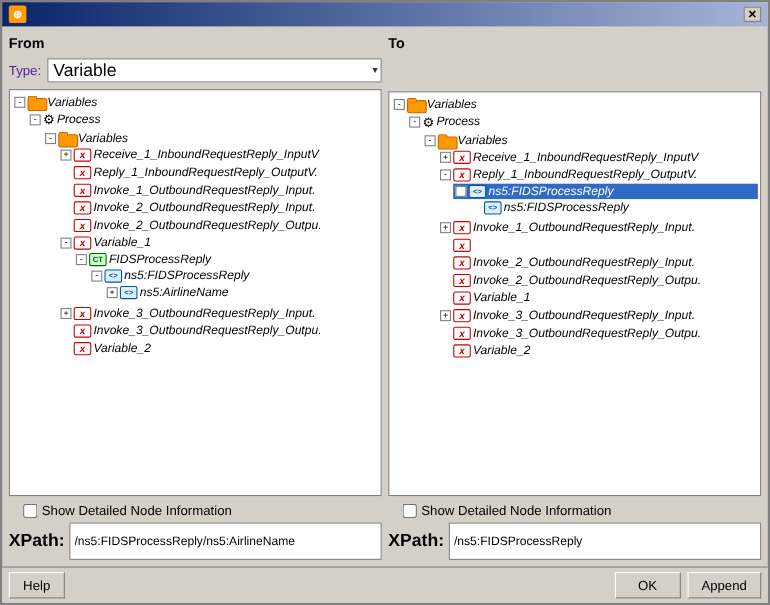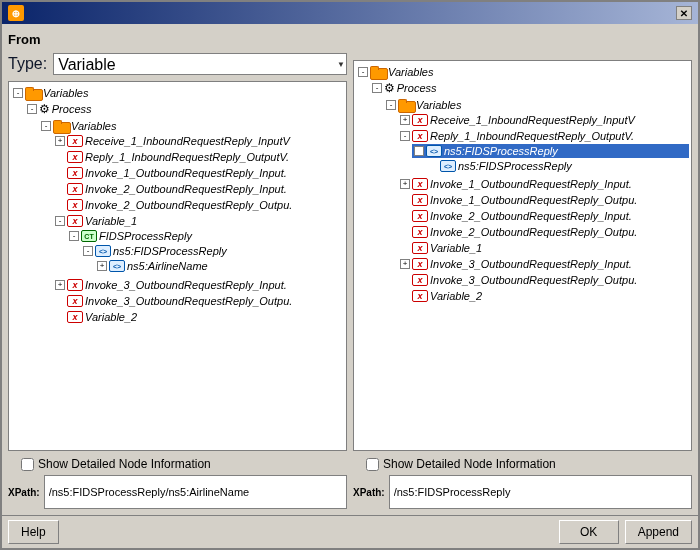--- a/index.html
+++ b/index.html
@@ -100,22 +100,22 @@
     }
 
     .type-row {
       display: flex;
       align-items: center;
       gap: 6px;
       margin-bottom: 2px;
     }
 
     .type-label {
-      font-size: 16px;
-      color: #0f172a;
+      font-size: 12px;
+      color: #4c1d95;
     }
 
     .select-wrapper {
       flex: 1;
       position: relative;
       display: flex;
       align-items: center;
     }
 
     .select-wrapper select {
@@ -233,21 +233,21 @@
       margin-left: 13px;
     }
 
     .xpath-row {
       display: flex;
       align-items: center;
       gap: 4px;
     }
 
     .xpath-label {
-      font-size: 10px;
+      font-size: 16px;
       font-weight: bold;
       color: #000;
       white-space: nowrap;
     }
 
     .xpath-input {
       flex: 1;
       height: 20px;
       border: 1px solid #808080;
       background: white;
@@ -542,20 +542,21 @@
           <input type="checkbox" style="">
           <span>Show Detailed Node Information</span>
         </div>
         <div class="xpath-row">
           <span class="xpath-label">XPath:</span>
           <input class="xpath-input" type="text" value="/ns5:FIDSProcessReply/ns5:AirlineName" style="">
         </div>
       </div>
 
       <div class="panel">
+        <div class="panel-header">To</div>
 
         <div style="height: 26px;"></div>
 
         <div class="tree-container">
 
           <div class="tree-node">
             <div class="tree-node-content">
               <span class="expand-btn">-</span>
               <span class="icon-orange-folder"></span>
               <span class="node-label">Variables</span>
@@ -631,21 +632,20 @@
                           <span class="node-label">Invoke_1_OutboundRequestReply_Input.</span>
                         </div>
                       </div>
 
                       <div class="tree-node">
                         <div class="tree-node-content">
                           <span class="expand-placeholder"></span>
                           <span class="var-icon">
                               <span>x</span>
                             </span>
-                          <span class="node-label">Invoke_1_OutboundRequestReply_Outpu.</span>
                         </div>
                       </div>
 
                       <div class="tree-node">
                         <div class="tree-node-content">
                           <span class="expand-placeholder"></span>
                           <span class="var-icon">
                               <span>x</span>
                             </span>
                           <span class="node-label">Invoke_2_OutboundRequestReply_Input.</span>

